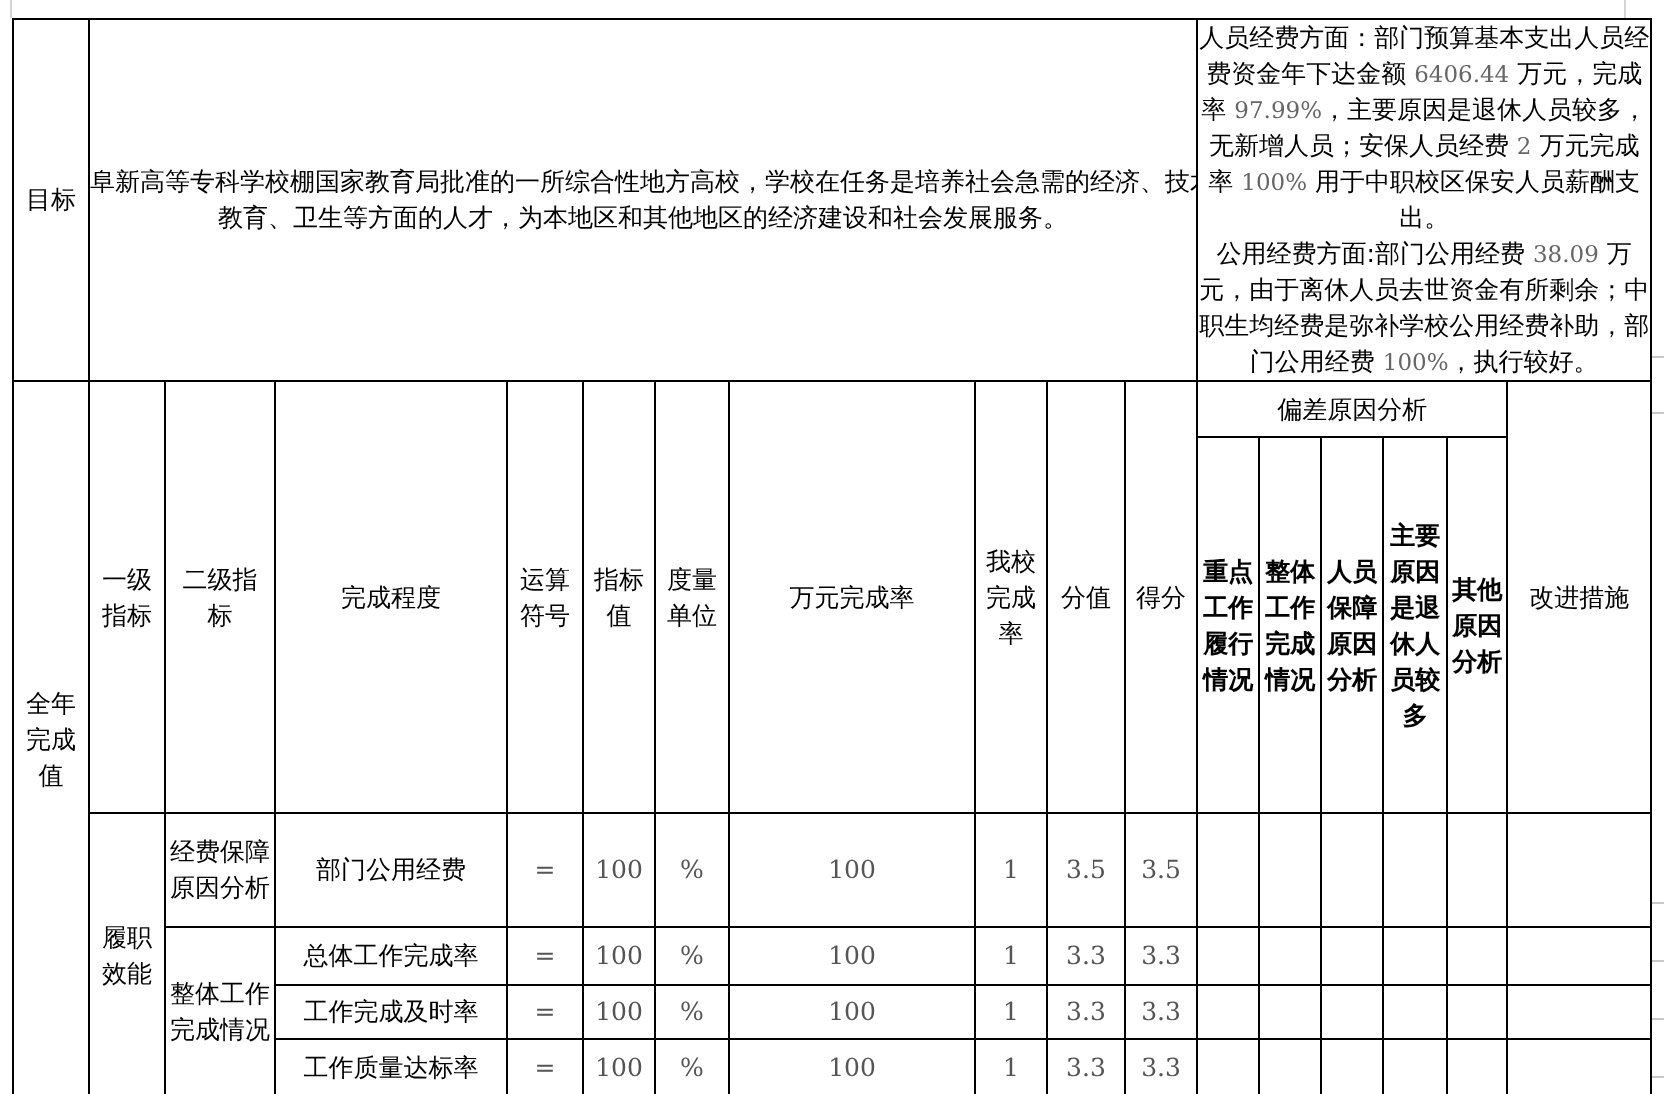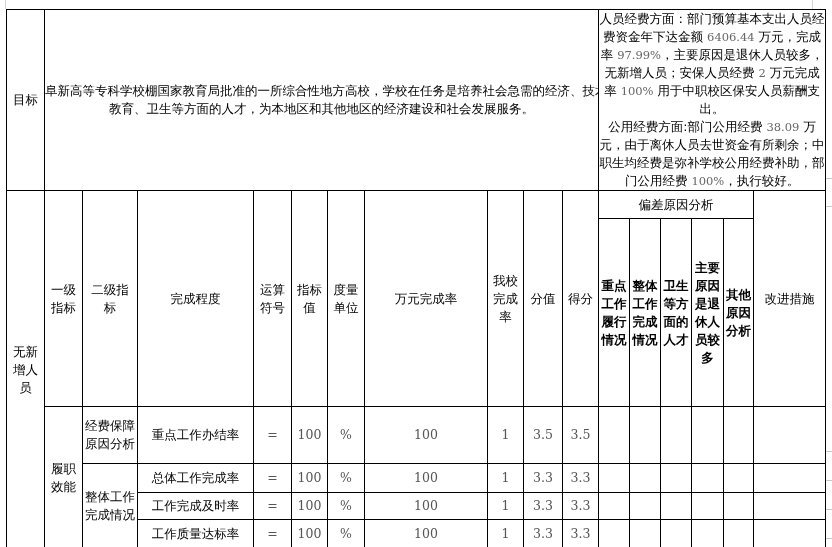--- a/index.html
+++ b/index.html
@@ -81,48 +81,48 @@
         <span class="line">教育、卫生等方面的人才，为本地区和其他地区的经济建设和社会发展服务。</span>
       </td>
       <td colspan="6" class="summary">
         <span class="para"><span>人员经费方面：部门预算基本支出人员经费资金年下达金额 </span><span class="num">6406.44</span><span> 万元，完成率 </span><span class="num">97.99%</span><span>，主要原因是退休人员较多，无新增人员；安保人员经费 </span><span class="num">2</span><span> 万元完成率 </span><span class="num">100%</span><span> 用于中职校区保安人员薪酬支出。</span></span>
         <span class="para"><span>公用经费方面:部门公用经费 </span><span class="num">38.09</span><span> 万元，由于离休人员去世资金有所剩余；中职生均经费是弥补学校公用经费补助，部门公用经费 </span><span class="num">100%</span><span>，执行较好。</span></span>
       </td>
     </tr>
 
     <tr style="height:28px">
       <td rowspan="6" class="label-top perf-label">
-        <span>无新增人员</span>
+        <span>全年完成值</span>
       </td>
       <td rowspan="2" class="hdr">一级指标</td>
       <td rowspan="2" class="hdr wide">二级指标</td>
       <td rowspan="2" class="hdr">完成程度</td>
       <td rowspan="2" class="hdr">运算符号</td>
       <td rowspan="2" class="hdr">指标值</td>
       <td rowspan="2" class="hdr">度量单位</td>
       <td rowspan="2" class="hdr">万元完成率</td>
       <td rowspan="2" class="hdr">我校完成率</td>
       <td rowspan="2" class="hdr">分值</td>
       <td rowspan="2" class="hdr">得分</td>
       <td colspan="5" class="hdr">偏差原因分析</td>
       <td rowspan="2" class="hdr">改进措施</td>
     </tr>
 
     <tr style="height:188px">
       <td class="vhdr">重点工作履行情况</td>
       <td class="vhdr">整体工作完成情况</td>
-      <td class="vhdr">卫生等方面的人才</td>
+      <td class="vhdr">人员保障原因分析</td>
       <td class="vhdr">主要原因是退休人员较多</td>
       <td class="vhdr">其他原因分析</td>
     </tr>
 
     <tr style="height:57px">
       <td rowspan="4" class="body-text">履职效能</td>
       <td class="body-text">经费保障原因分析</td>
-      <td class="body-text">重点工作办结率</td>
+      <td class="body-text">部门公用经费</td>
       <td class="val">=</td>
       <td class="val">100</td>
       <td class="val">%</td>
       <td class="val">100</td>
       <td class="val">1</td>
       <td class="val">3.5</td>
       <td class="val">3.5</td>
       <td></td>
       <td></td>
       <td></td>

